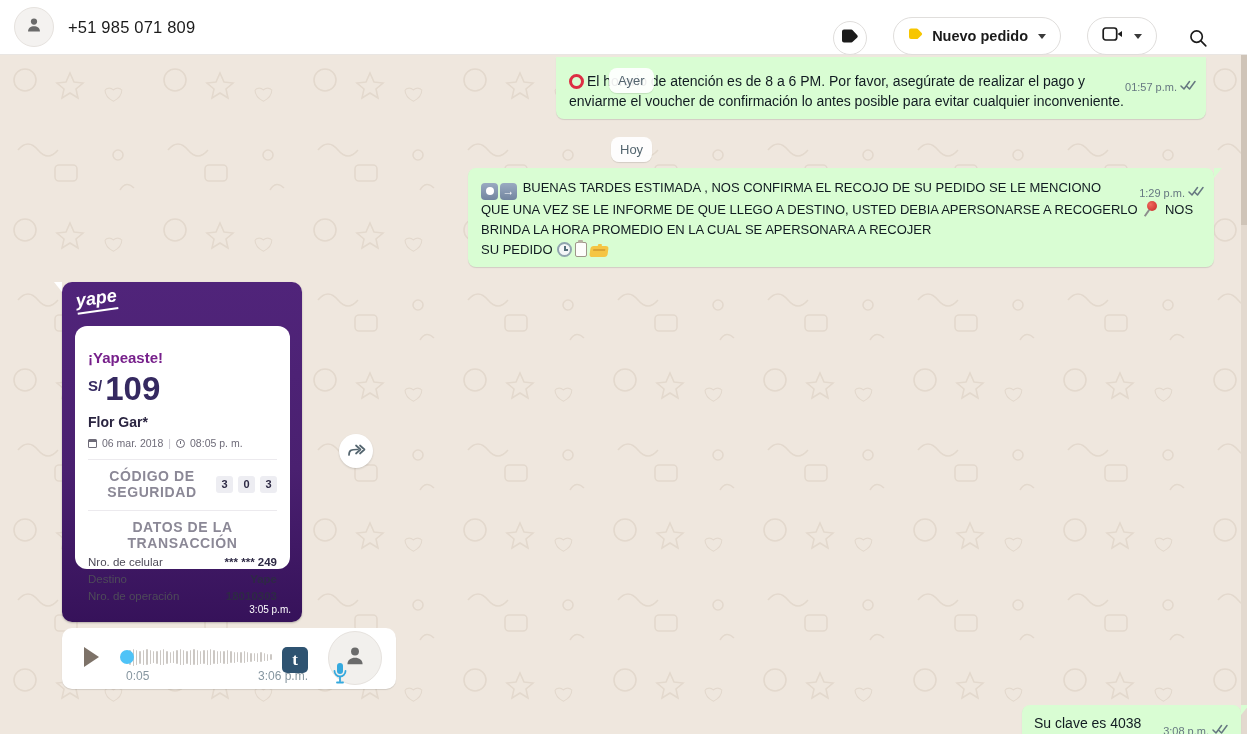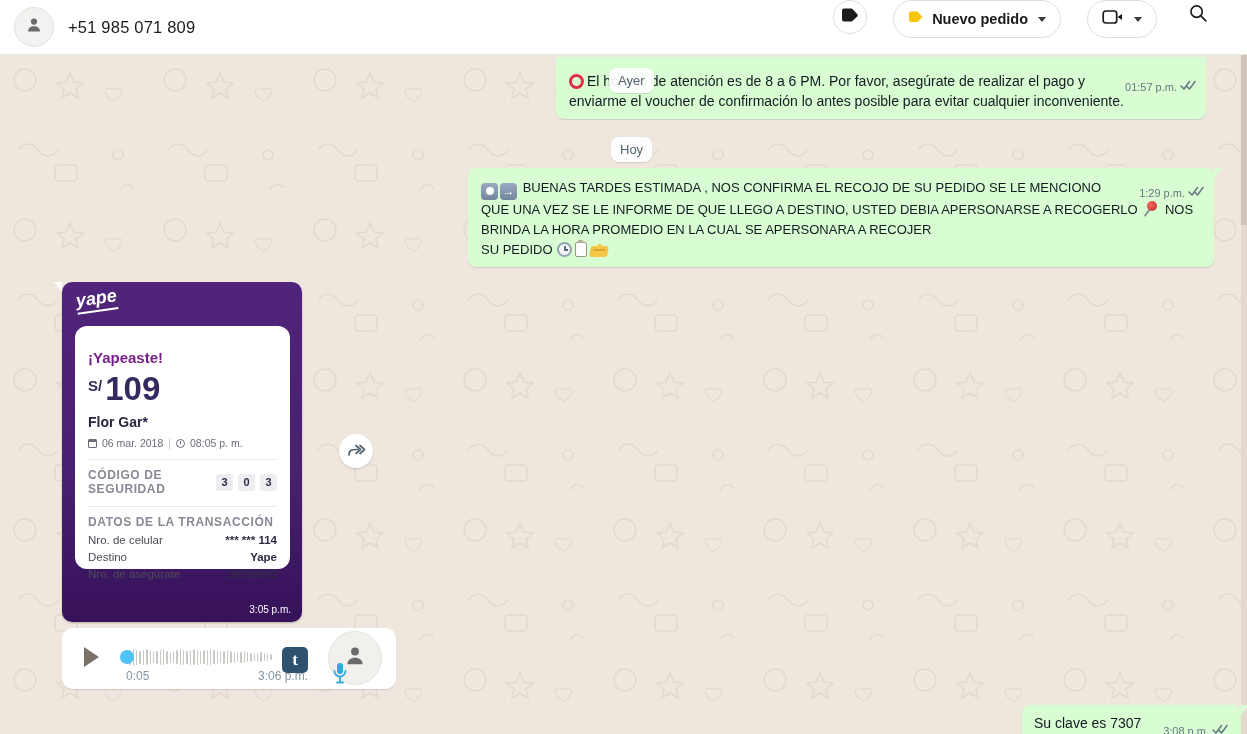--- a/index.html
+++ b/index.html
@@ -5,21 +5,21 @@
   * { box-sizing: border-box; margin: 0; padding: 0; }
   html,body { width:1247px; height:734px; overflow:hidden; }
   body { font-family:"Liberation Sans", sans-serif; background:#fff; position:relative; }
 
   
   .header { position:absolute; top:0; left:0; width:1247px; height:55px; background:#fff;
             border-bottom:1px solid #E9E6E3; display:flex; align-items:center; z-index:50; }
   .hdr-avatar { width:40px; height:40px; border-radius:50%; background:#F4F2F0; border:1px solid #E6E2DE;
                 margin-left:14px; display:flex; align-items:center; justify-content:center; cursor:pointer; }
   .hdr-phone { margin-left:14px; font-size:16.5px; color:#1B1B1B; letter-spacing:.2px; }
-  .hdr-right { position:absolute; right:0; top:0; height:55px; display:flex; align-items:flex-start; gap:26px; padding-right:34px; }
+  .hdr-right { position:absolute; right:0; top:0; height:55px; display:flex; align-items:flex-end; gap:26px; padding-right:34px; }
   .circle-btn { width:34px; height:34px; border-radius:50%; border:1px solid #E0DEDC; background:#fff;
                 display:flex; align-items:center; justify-content:center; cursor:pointer; }
   .pill { height:38px; border:1px solid #E0DEDC; border-radius:19px; background:#fff; display:flex;
           align-items:center; gap:8px; padding:0 14px; cursor:pointer; }
   .pill-label { font-size:14.5px; font-weight:bold; color:#1B1B1B; }
   .caret { width:0; height:0; border-left:4.5px solid transparent; border-right:4.5px solid transparent;
            border-top:5px solid #3A3A3A; margin-left:2px; }
   .search-btn { width:30px; height:30px; display:flex; align-items:center; justify-content:center; cursor:pointer; }
 
   
@@ -90,21 +90,21 @@
   .yp-cur { font-size:15px; font-weight:bold; margin-top:4px; }
   .yp-amt { font-size:33px; font-weight:bold; line-height:32px; }
   .yp-payee { font-size:14px; font-weight:bold; color:#2A2440; margin-top:9px; }
   .yp-date { display:flex; align-items:center; gap:5px; font-size:10.5px; color:#6E6B78; margin-top:7px; }
   .yp-sep { color:#C8C6CE; }
   .ic-cal { width:9px; height:9px; border:1.3px solid #6E6B78; border-radius:1.5px; border-top-width:3px; display:inline-block; }
   .ic-clk { width:9px; height:9px; border:1.3px solid #6E6B78; border-radius:50%; display:inline-block; position:relative; }
   .ic-clk:before { content:""; position:absolute; left:3px; top:1.5px; width:1.2px; height:3px; background:#6E6B78; }
   .yp-hr { border:none; border-top:1px solid #ECEAEE; margin:10px 0 8px 0; }
   .yp-sec-row { display:flex; align-items:center; justify-content:space-between; }
-  .yp-small-label { font-size:12px; letter-spacing:.6px; color:#8B8896; font-weight:bold; }
+  .yp-small-label { font-size:14px; letter-spacing:.6px; color:#8B8896; font-weight:bold;text-align:center; }
   .yp-digits { display:flex; gap:5px; }
   .yp-digit { width:17px; height:17px; background:#EDEDF2; border-radius:3px; display:flex; align-items:center;
               justify-content:center; font-size:11px; font-weight:bold; color:#2E2A45; }
   .yp-row { display:flex; justify-content:space-between; font-size:11.5px; margin-top:5px; }
   .yp-row .lbl { color:#4E4B59; }
   .yp-row .val { color:#2E2A45; font-weight:bold; }
   .yp-time { position:absolute; right:11px; bottom:7px; color:#fff; font-size:10px; }
 
   .fwd-btn { position:absolute; left:339px; top:379px; width:34px; height:34px; border-radius:50%;
              background:#fff; box-shadow:0 1px 2px rgba(0,0,0,.15); display:flex; align-items:center;
@@ -268,28 +268,28 @@
         <span class="yp-digits">
           <span class="yp-digit">3</span>
           <span class="yp-digit">0</span>
           <span class="yp-digit">3</span>
         </span>
       </div>
       <hr class="yp-hr">
       <div class="yp-small-label">DATOS DE LA TRANSACCIÓN</div>
       <div class="yp-row">
         <span class="lbl">Nro. de celular</span>
-        <span class="val">*** *** 114</span>
+        <span class="val">*** *** 249</span>
       </div>
       <div class="yp-row">
         <span class="lbl">Destino</span>
         <span class="val">Yape</span>
       </div>
       <div class="yp-row">
-        <span class="lbl">Nro. de asegúrate</span>
+        <span class="lbl">Nro. de operación</span>
         <span class="val">18010303</span>
       </div>
     </div>
     <div class="yp-time">3:05 p.m.</div>
   </div>
 
   <div class="fwd-btn">
     <span>
       <svg width="20" height="17" viewBox="0 0 20 17">
           <path d="M10 4.5 l4.5 4 -4.5 4 M14 4.5 l4.5 4 -4.5 4" fill="none" stroke="#54656F" stroke-width="1.7" stroke-linecap="round" stroke-linejoin="round"></path>
@@ -364,21 +364,21 @@
           <path d="M2.5 9 a5.5 5.5 0 0 0 11 0" fill="none" stroke="#35A9DE" stroke-width="1.8" stroke-linecap="round"></path>
           <path d="M8 15 v4 M5 20.5 h6" stroke="#35A9DE" stroke-width="1.8" stroke-linecap="round"></path>
         </svg>
     </div>
   </div>
 
   <div class="bubble out m5">
     <svg class="tail-out" width="8" height="10">
         <polygon points="0,0 8,0 0,10" fill="#D9FDD3"></polygon>
       </svg>
-    <span class="msg-text">Su clave es 7307</span>
+    <span class="msg-text">Su clave es 4038</span>
     <span class="meta" style="float:right; margin-top:10px; margin-left:8px;">
       <span>3:08 p.m.</span>
       <span class="checks">
         <svg width="17" height="11" viewBox="0 0 17 11">
             <path d="M1 6 l3 3 L9.5 1.5 M6.5 6 l3 3 L15 1.5" fill="none" stroke="#667781" stroke-width="1.5" stroke-linecap="round" stroke-linejoin="round"></path>
           </svg>
       </span>
     </span>
   </div>
 

